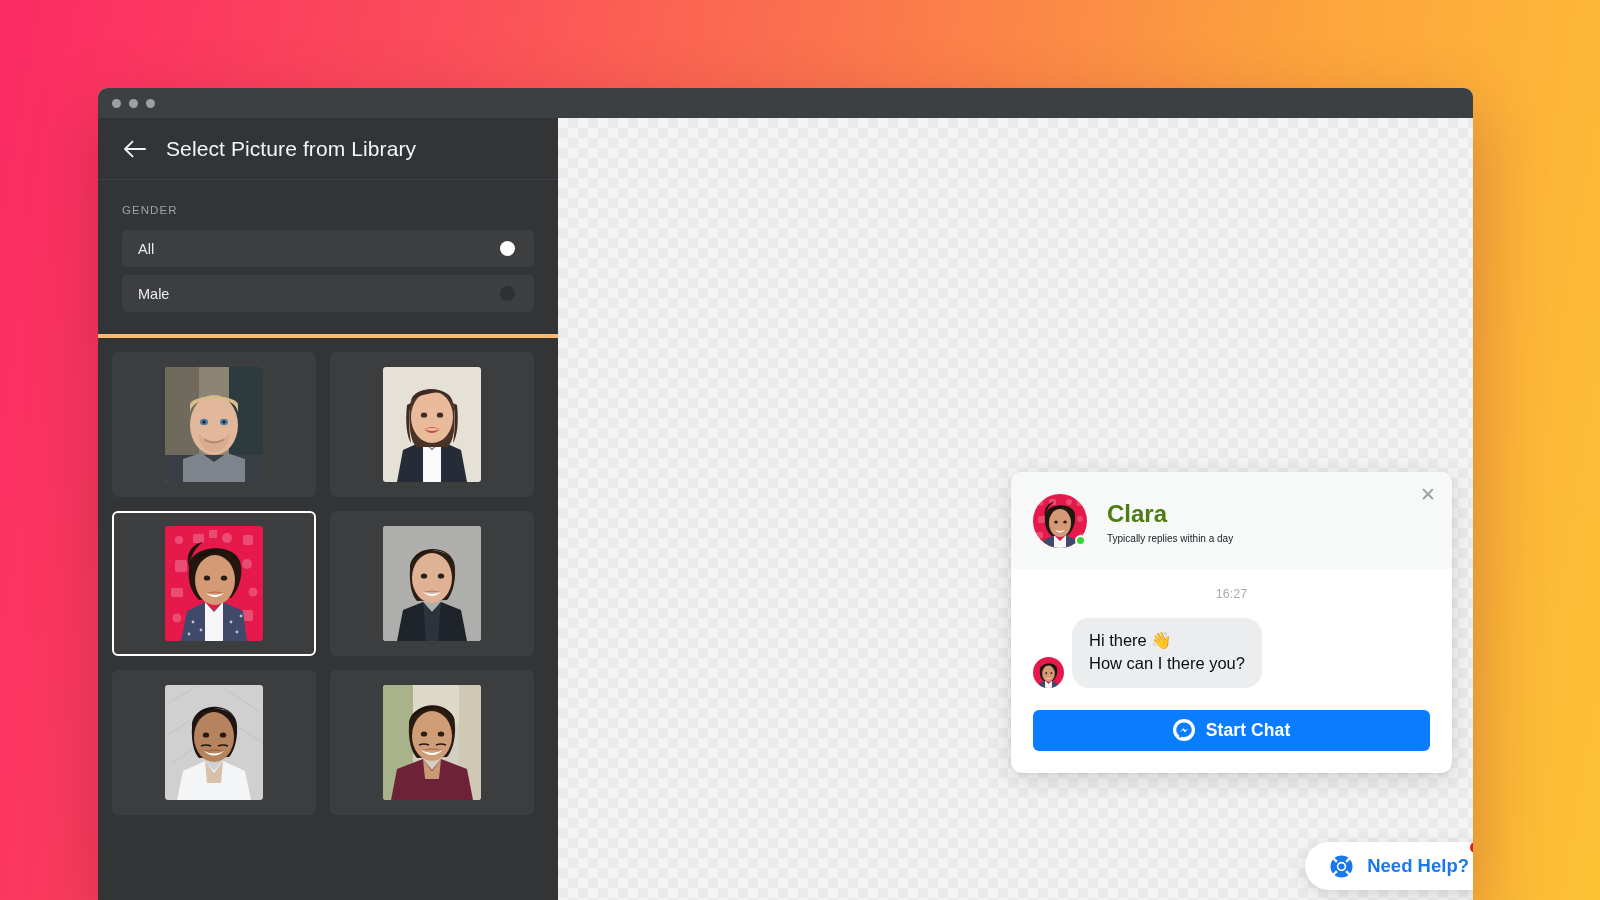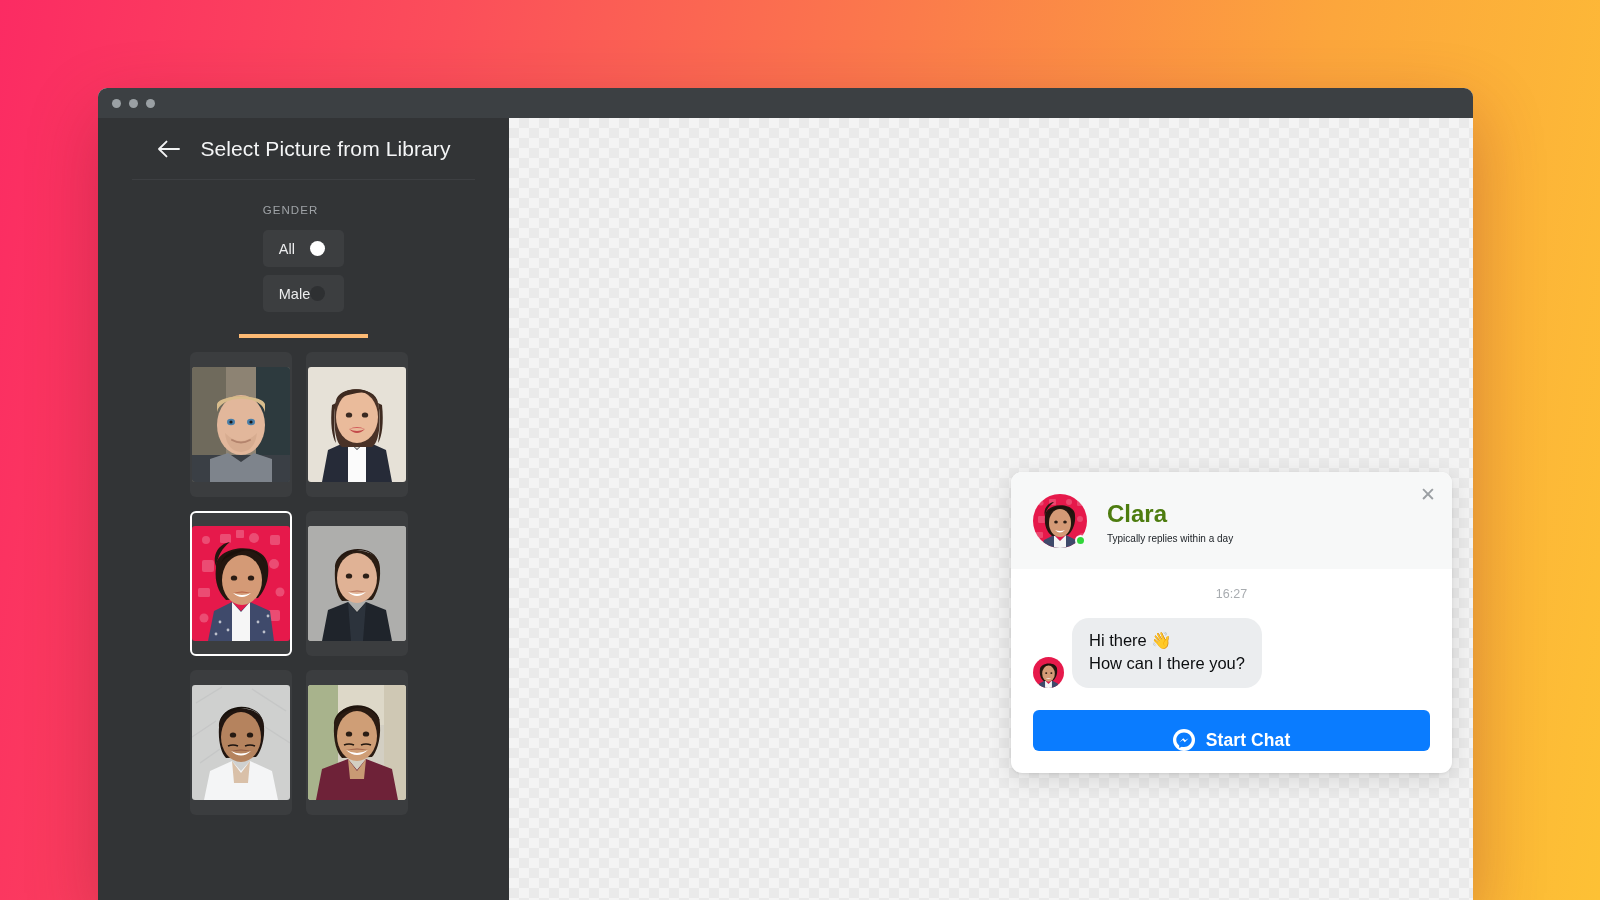--- a/index.html
+++ b/index.html
@@ -43,27 +43,26 @@
     align-items: center;
     padding-left: 14px;
     gap: 8px;
   }
   .tl-dot { width: 9px; height: 9px; border-radius: 50%; background: #9AA0A4; }
 
   #window-body { display: flex; height: 782px; }
 
   
   #sidebar {
-    width: 411px;
+    width: 460px;
     background: #323436;
     display: flex;
     flex-direction: column;
     flex: none;
     overflow: hidden;
-    align-items: center;
   }
 
   #sidebar-header {
     height: 62px;
     display: flex;
     align-items: center;
     gap: 18px;
     padding: 0 24px;
     border-bottom: 1px solid #3d3f42;
     flex: none;
@@ -227,21 +226,21 @@
     color: #0B0D0F;
     line-height: 1.42;
     max-width: 320px;
   }
   #start-chat-button {
     margin: 22px 0 0 0;
     height: 41px;
     background: #0A7CFF;
     border-radius: 6px;
     display: flex;
-    align-items: flex-end;
+    align-items: center;
     justify-content: center;
     gap: 11px;
     cursor: pointer;
   }
   #start-chat-button .label {
     color: #FFFFFF;
     font-size: 17.5px;
     font-weight: bold;
     letter-spacing: .1px;
   }
@@ -539,16 +538,31 @@
                 <circle cx="11" cy="11" r="11" fill="#ffffff"></circle>
                 <path d="M11 3.6C6.7 3.6 3.3 6.8 3.3 10.8c0 2.3 1.1 4.3 2.9 5.6v2.7l2.6-1.4c.7.2 1.4.3 2.2.3 4.3 0 7.7-3.2 7.7-7.2S15.3 3.6 11 3.6z" fill="#0A7CFF"></path>
                 <path d="M6.5 13.2l3.8-4 2 2.1 3.3-2.1-3.8 4-2-2.1-3.3 2.1z" fill="#ffffff"></path>
               </svg>
             </span>
             <span class="label">Start Chat</span>
           </div>
         </div>
       </section>
 
+      <div id="need-help-pill">
+        <span id="notif-badge"></span>
+        <span id="lifebuoy-icon">
+          <svg width="25" height="25" viewBox="0 0 25 25">
+            <circle cx="12.5" cy="12.5" r="11" fill="#1877F2"></circle>
+            <circle cx="12.5" cy="12.5" r="4.7" fill="#ffffff"></circle>
+            <circle cx="12.5" cy="12.5" r="3.0" fill="#1877F2"></circle>
+            <rect x="11.3" y="0.8" width="2.4" height="5.2" fill="#ffffff" transform="rotate(45 12.5 12.5)"></rect>
+            <rect x="11.3" y="19" width="2.4" height="5.2" fill="#ffffff" transform="rotate(45 12.5 12.5)"></rect>
+            <rect x="11.3" y="0.8" width="2.4" height="5.2" fill="#ffffff" transform="rotate(-45 12.5 12.5)"></rect>
+            <rect x="11.3" y="19" width="2.4" height="5.2" fill="#ffffff" transform="rotate(-45 12.5 12.5)"></rect>
+          </svg>
+        </span>
+        <span id="need-help-label">Need Help?</span>
+      </div>
 
     </main>
   </div>
 </div>
 
 </body></html>

